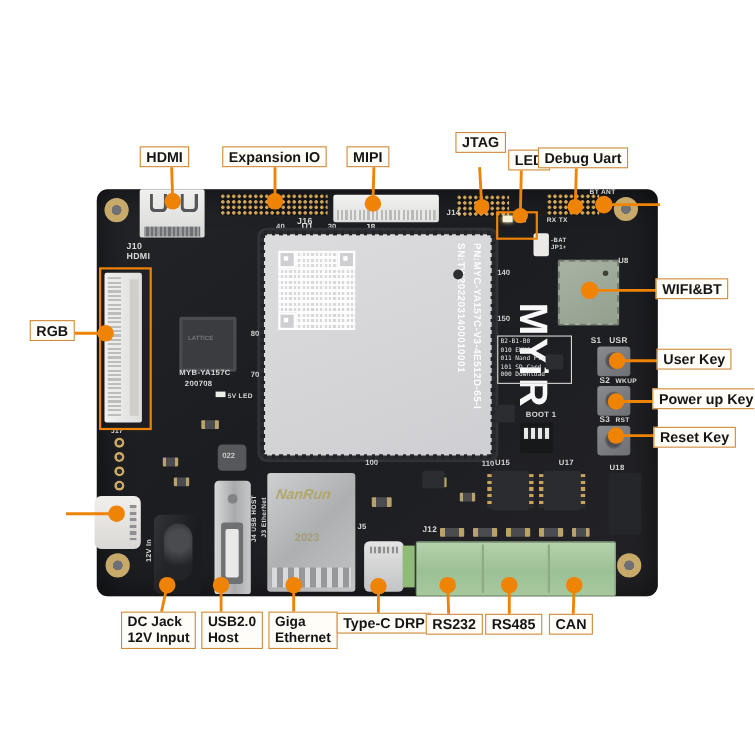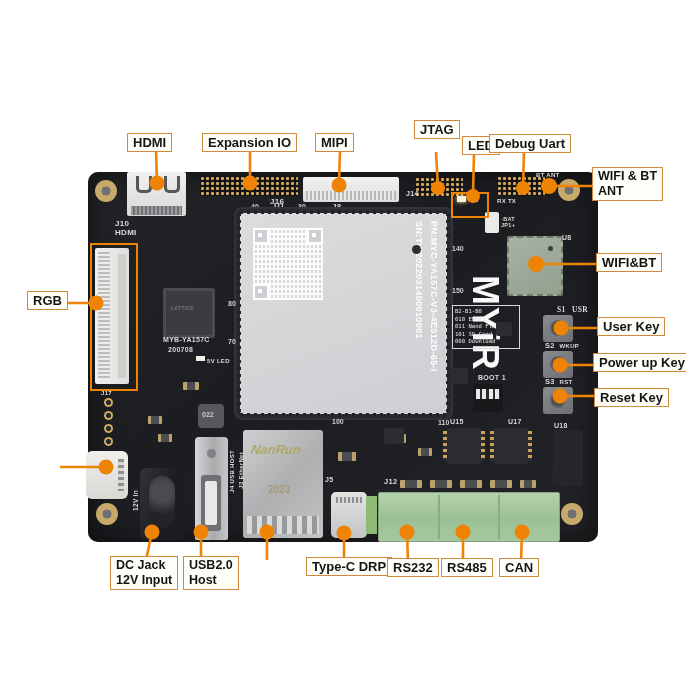--- a/index.html
+++ b/index.html
@@ -212,21 +212,21 @@
       <div>011 Nand Flash</div>
       <div>101 SD Card</div>
       <div>000 Download</div>
     </div>
 
     <div class="silks" style="left:390px;top:202px;font-size:7px;">BOOT 1</div>
     <div class="comp" style="left:385px;top:212px;width:30px;height:28px;background:#17181a;border-radius:2px;">
       <div style="position:absolute;left:3px;top:5px;width:24px;height:10px;background:repeating-linear-gradient(90deg,#e8e8e8 0 4px,#2a2b2d 4px 6.5px);"></div>
     </div>
 
-    <div class="silks" style="left:469px;top:134px;font-size:7.5px;font-family:Liberation Serif, serif;"><span>S1</span>&nbsp;&nbsp;&nbsp;<span>USR</span></div>
+    <div class="silks" style="left:449px;top:134px;font-size:7.5px;"><span>S1</span>&nbsp;&nbsp;&nbsp;<span>USR</span></div>
     <div class="btn" style="left:455px;top:143px;">
         <i></i>
       </div>
     <div class="silks" style="left:457px;top:170px;font-size:7.5px;"><span>S2</span>&nbsp;&nbsp;<span style="font-size:6px;">WKUP</span></div>
     <div class="btn" style="left:455px;top:179px;">
         <i></i>
       </div>
     <div class="silks" style="left:457px;top:206px;font-size:7.5px;"><span>S3</span>&nbsp;&nbsp;<span style="font-size:6px;">RST</span></div>
     <div class="btn" style="left:455px;top:215px;">
         <i></i>
@@ -295,29 +295,29 @@
       <circle cx="522" cy="532" r="7.5"></circle>
     </g>
   </svg>
 
   <div class="lbl" style="left:127px;top:133px;">HDMI</div>
   <div class="lbl" style="left:202px;top:133px;">Expansion IO</div>
   <div class="lbl" style="left:315px;top:133px;">MIPI</div>
   <div class="lbl" style="left:414px;top:120px;">JTAG</div>
   <div class="lbl" style="left:462px;top:136px;">LED</div>
   <div class="lbl" style="left:489px;top:134px;">Debug Uart</div>
-  <div class="lbl multi" style="left:592px;top:167px;">WIFI &amp; BT
-ANT</div>
   <div class="lbl" style="left:596px;top:253px;">WIFI&amp;BT</div>
   <div class="lbl" style="left:597px;top:317px;">User Key</div>
   <div class="lbl" style="left:593px;top:353px;">Power up Key</div>
   <div class="lbl" style="left:594px;top:388px;">Reset Key</div>
   <div class="lbl" style="left:27px;top:291px;">RGB</div>
   <div class="lbl multi" style="left:110px;top:556px;">DC Jack
 12V Input</div>
   <div class="lbl multi" style="left:183px;top:556px;">USB2.0
 Host</div>
+  <div class="lbl multi" style="left:244px;top:556px;">Giga
+Ethernet</div>
   <div class="lbl" style="left:306px;top:557px;">Type-C DRP</div>
   <div class="lbl" style="left:387px;top:558px;">RS232</div>
   <div class="lbl" style="left:441px;top:558px;">RS485</div>
   <div class="lbl" style="left:499px;top:558px;">CAN</div>
 
 </div>
 
 </body></html>

